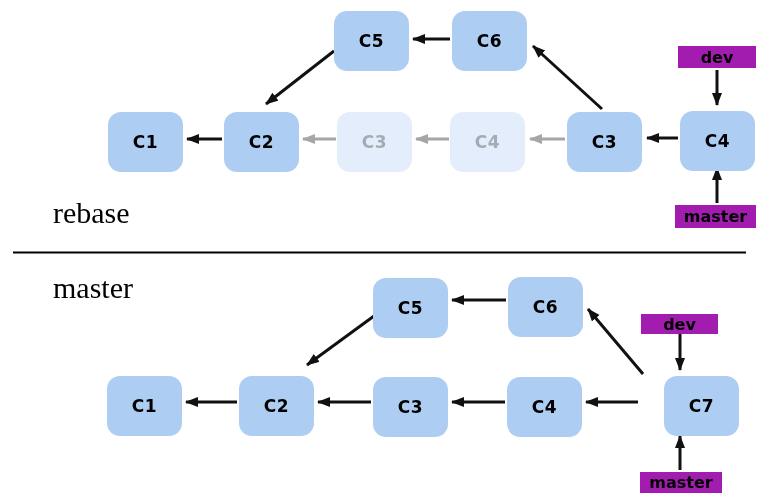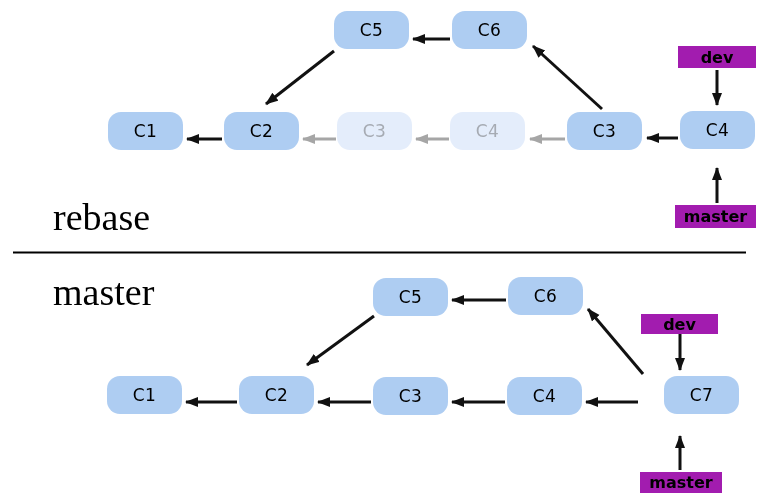--- a/index.html
+++ b/index.html
@@ -2,34 +2,34 @@
 <html><head>
 <meta charset="utf-8">
 <style>
   html,body { margin:0; padding:0; background:#ffffff; }
   .canvas {
     position:relative; width:760px; height:500px; background:#ffffff;
     font-family:"DejaVu Sans", sans-serif; overflow:hidden;
   }
   .edges { position:absolute; left:0; top:0; width:760px; height:500px; }
   .node {
-    position:absolute; width:75px; height:38px; border-radius:13px;
+    position:absolute; width:75px; height:60px; border-radius:13px;
     background:#aecdf2; color:#000;
     display:flex; align-items:center; justify-content:center;
-    font-size:17px; letter-spacing:0.5px;
+    font-size:17px; letter-spacing:0.5px;font-weight:bold;
   }
   .node.faded { background:#e4edfb; color:#a6abb3; }
   .branch {
     position:absolute; background:#a21caf; color:#000;
     display:flex; align-items:center; justify-content:center;
     font-size:16px; font-weight:600;
   }
   .section-title {
     position:absolute; left:53px; color:#000;
-    font-family:"Liberation Serif", serif; font-size:38px; line-height:1;
+    font-family:"Liberation Serif", serif; font-size:30px; line-height:1;
   }
 </style>
 </head>
 <body>
 
 <div class="canvas">
 
   <svg class="edges" viewBox="0 0 760 500" xmlns="http://www.w3.org/2000/svg">
     <defs>
       <marker id="ah-black" markerUnits="userSpaceOnUse" markerWidth="15" markerHeight="12" refX="12" refY="5" orient="auto">

